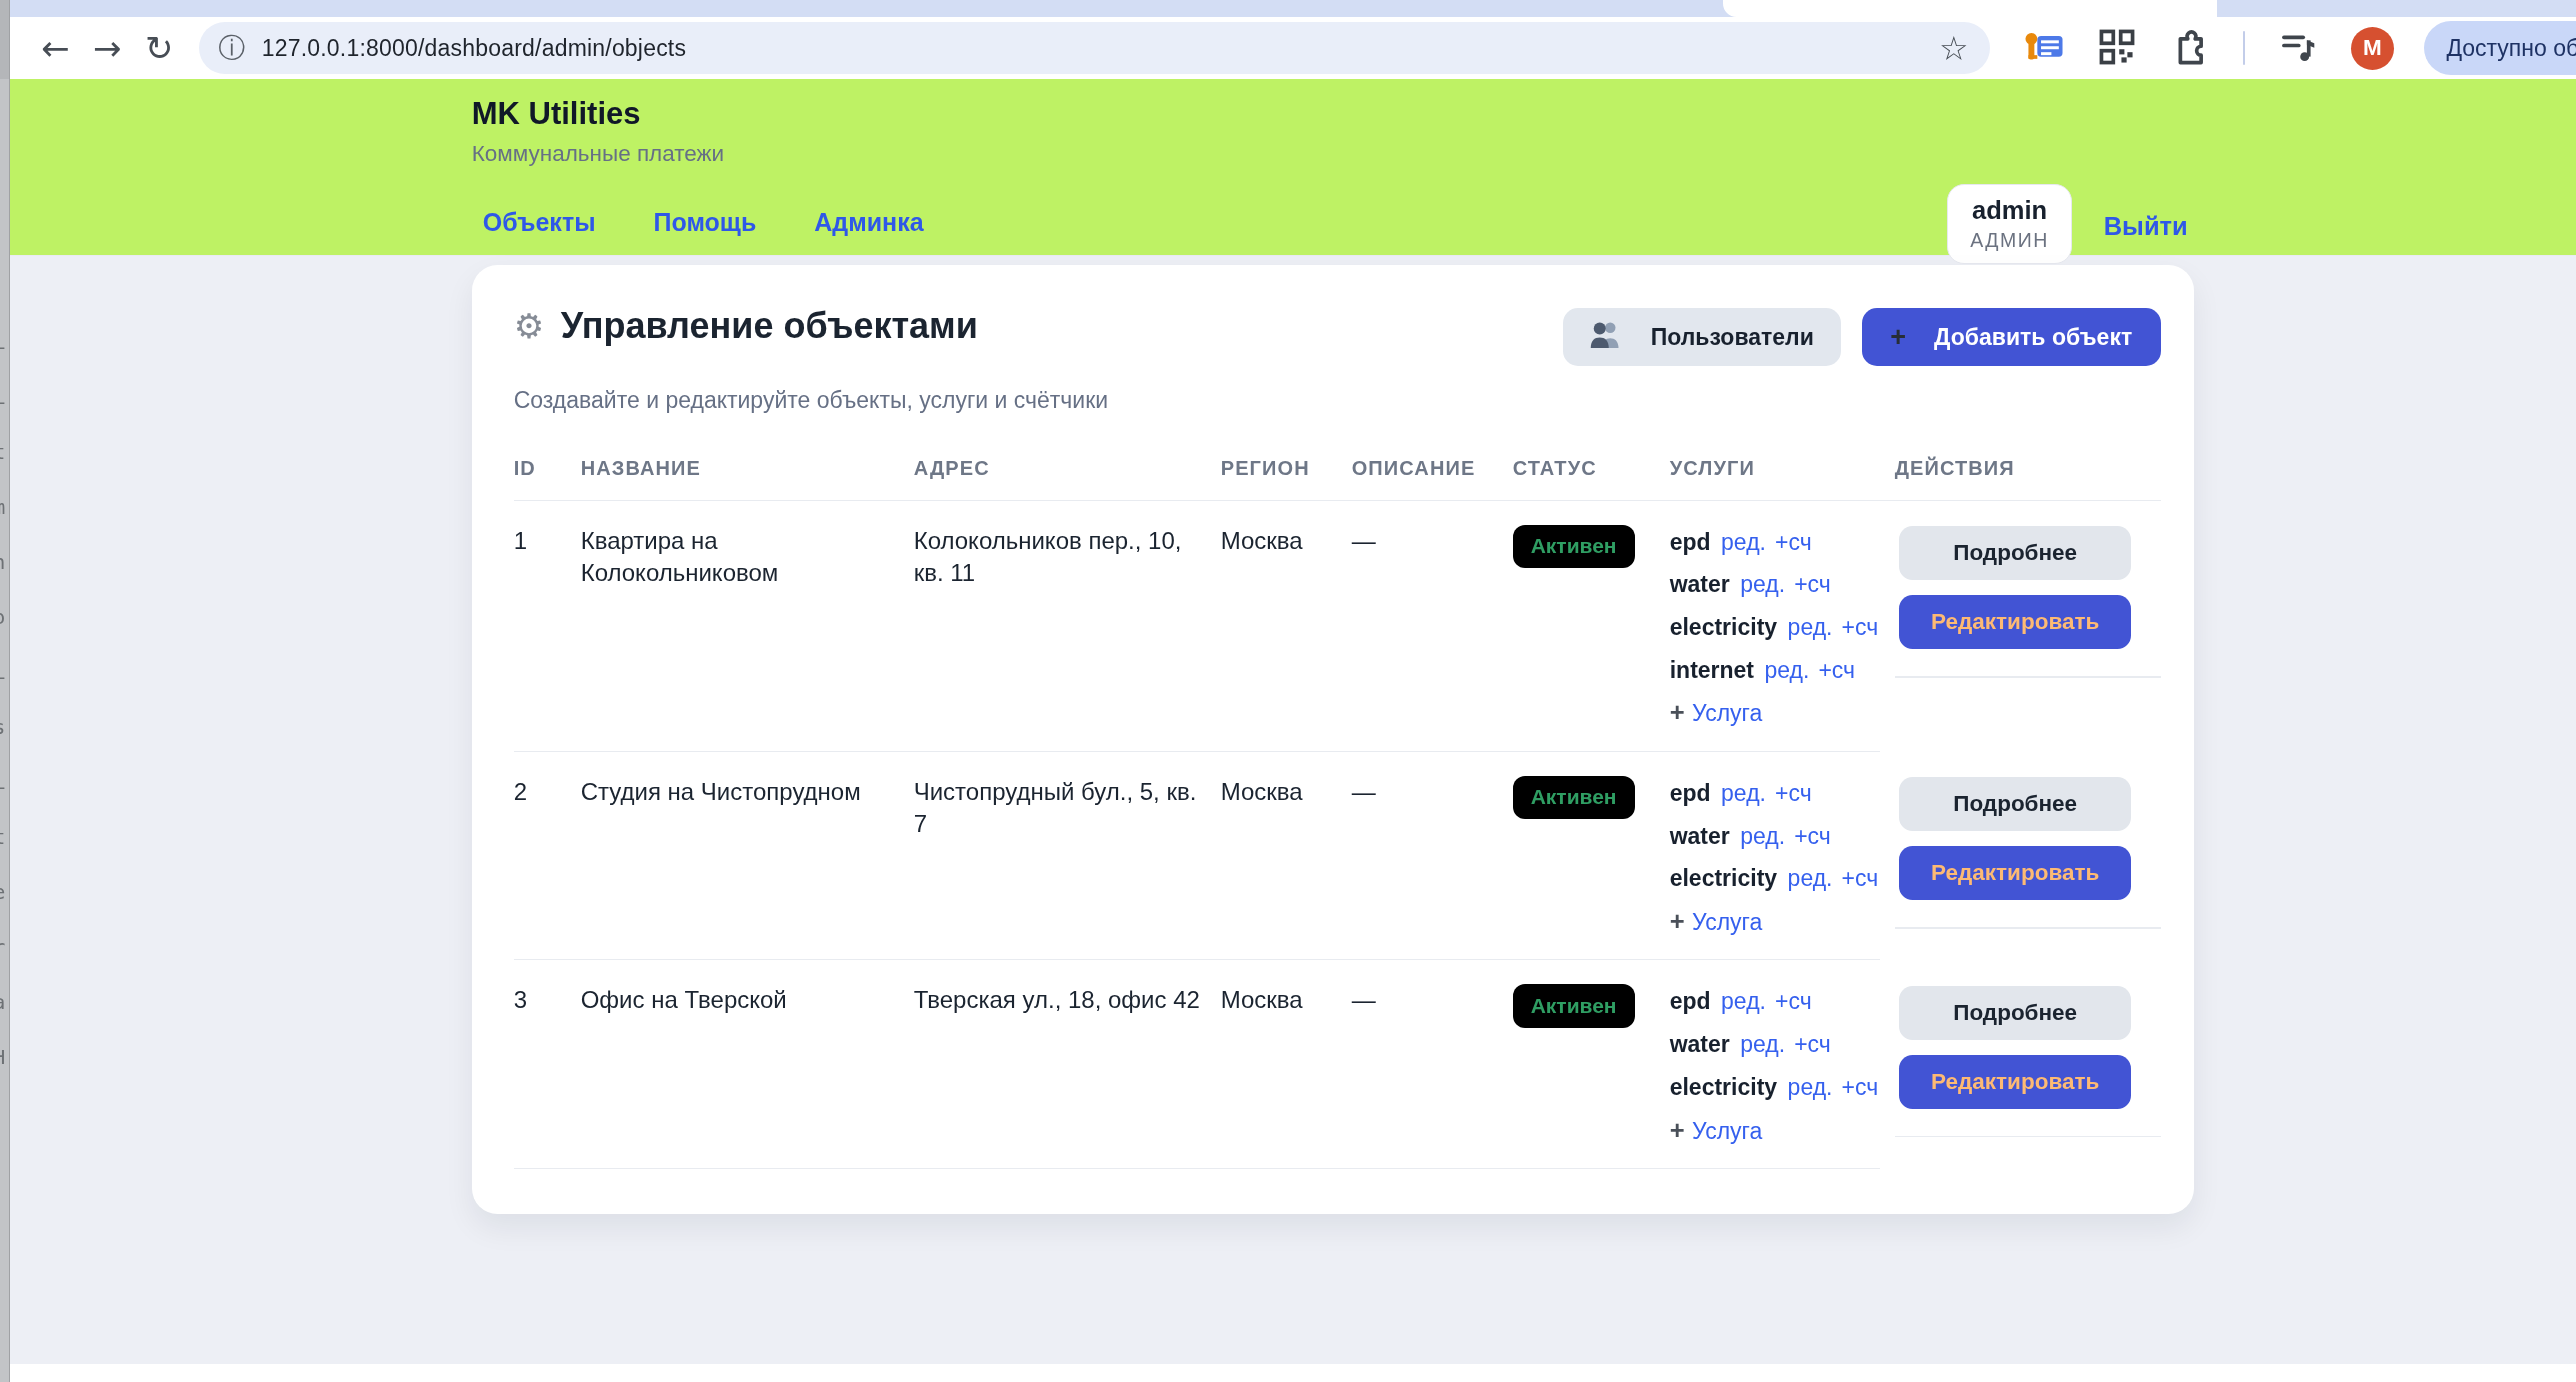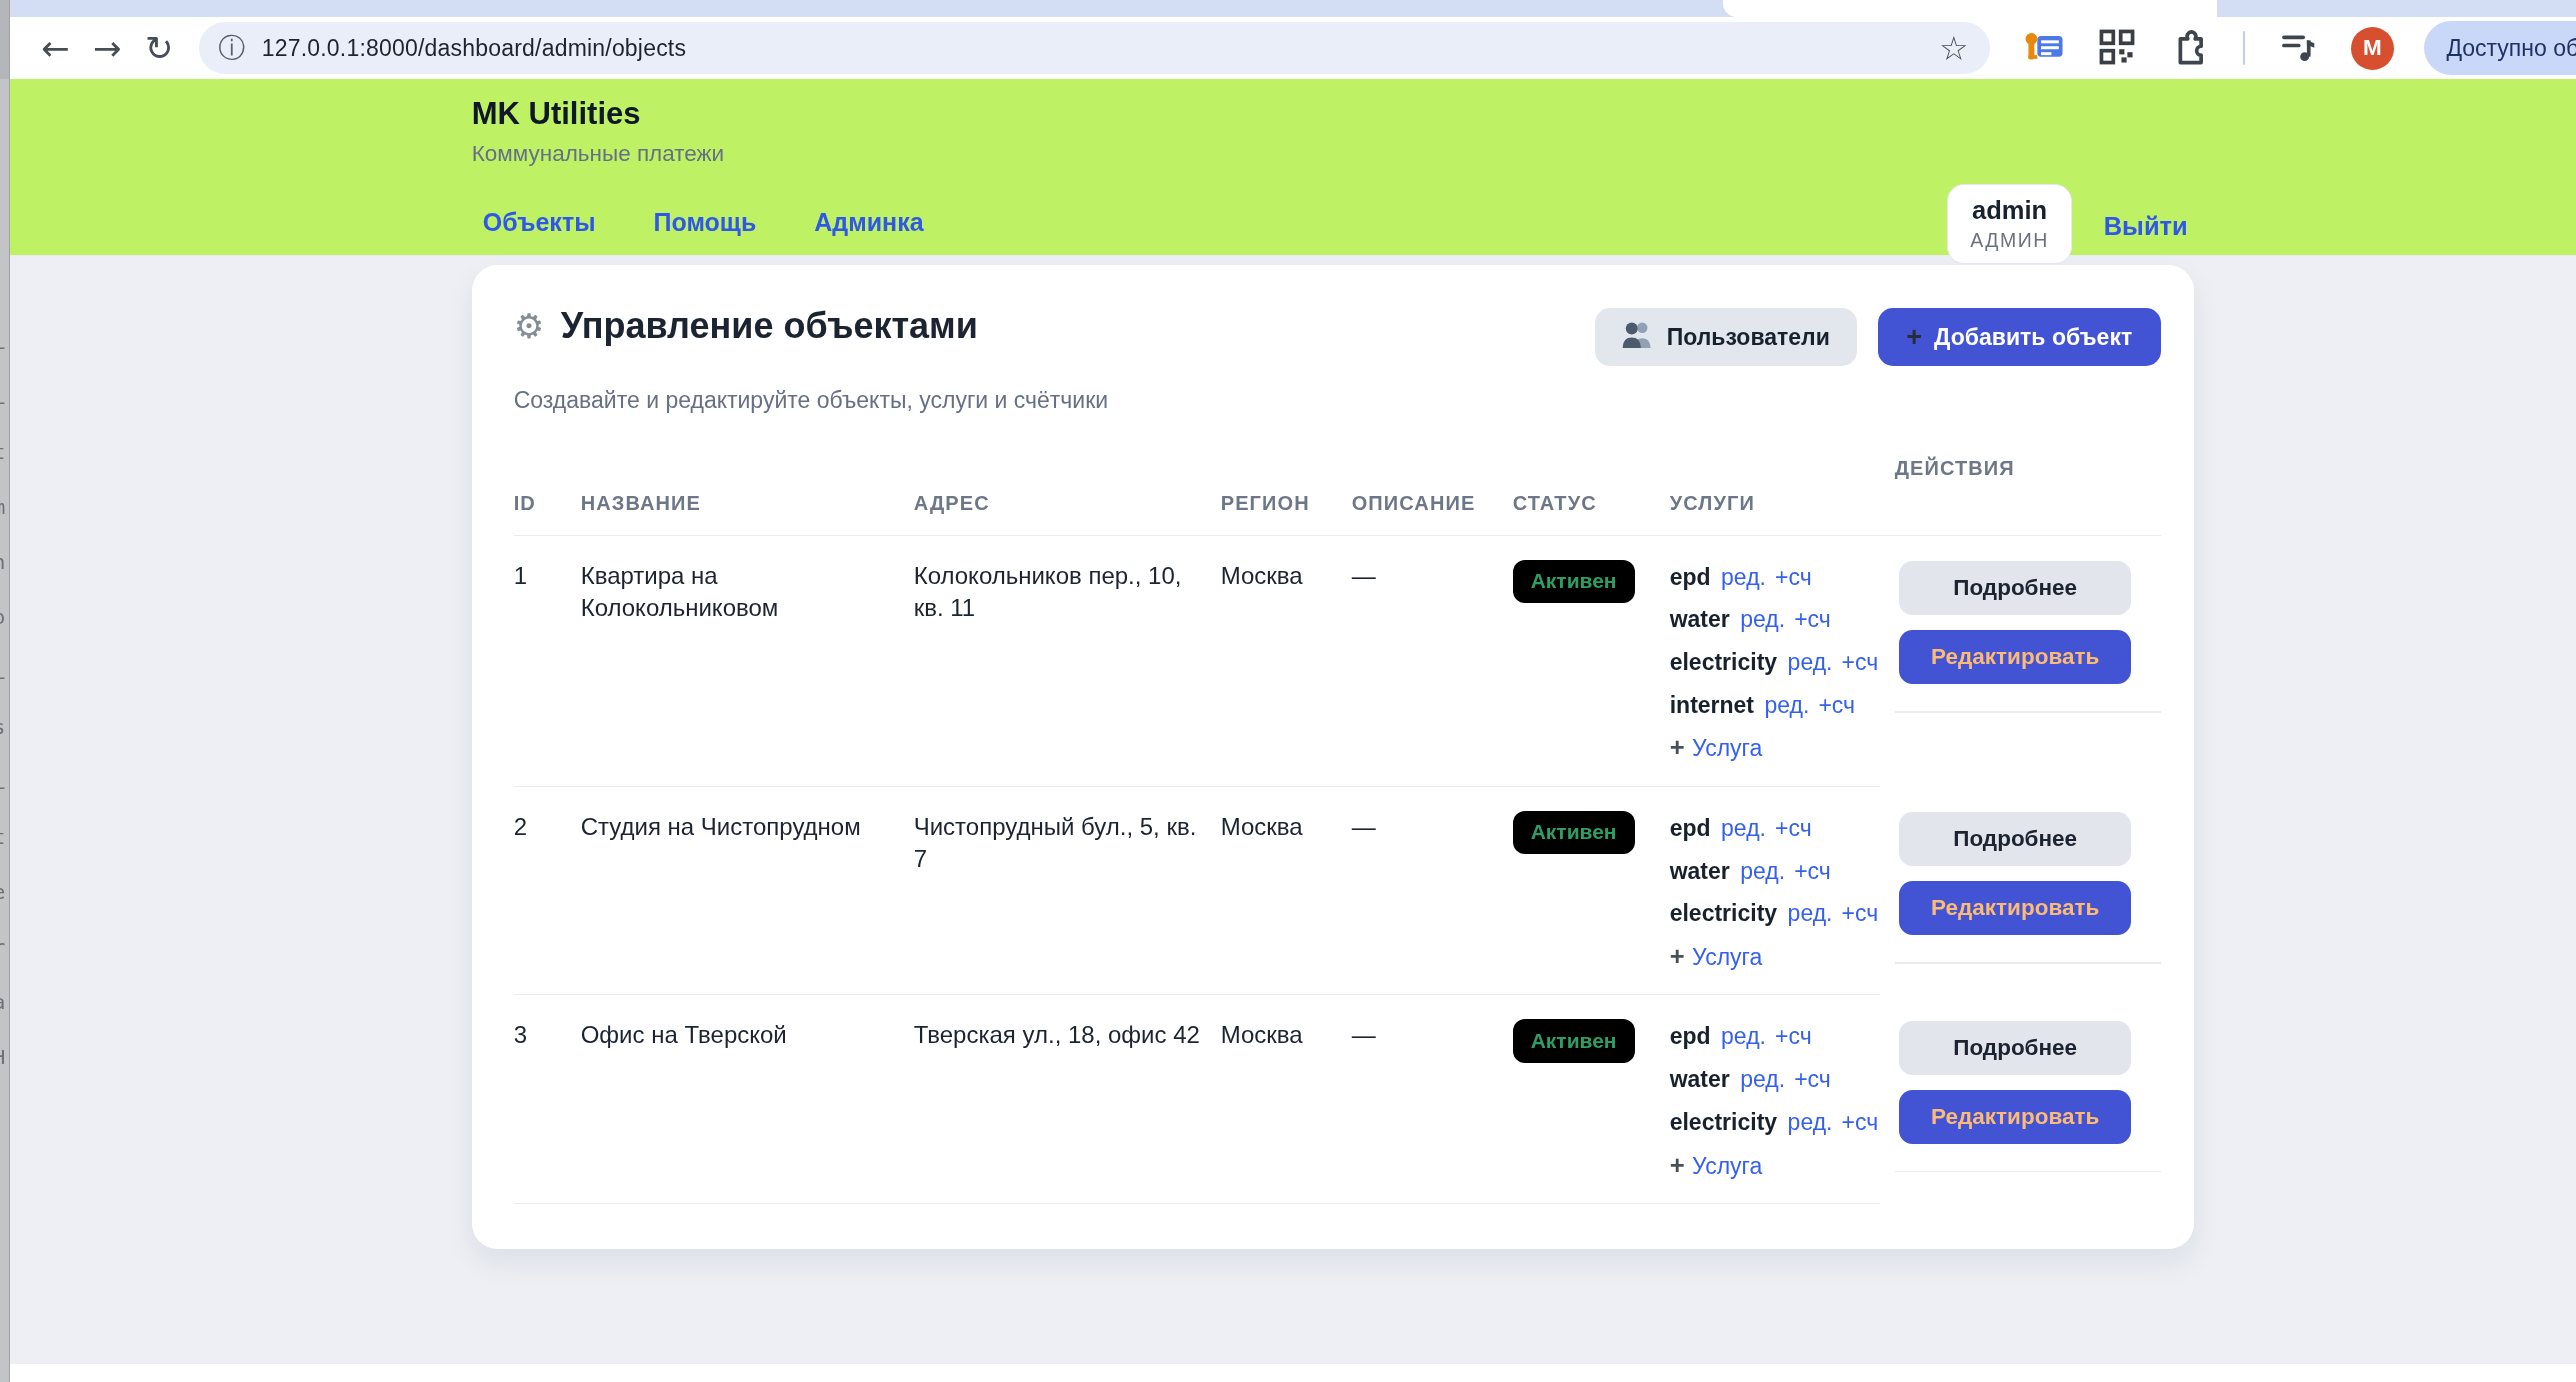--- a/index.html
+++ b/index.html
@@ -50,30 +50,30 @@
   .logout { position:absolute; left:2094px; top:133px; font-size:25.5px; font-weight:bold; color:#2f58e8; text-decoration:none; }
 
   
   .card { position:absolute; left:462px; top:186px; width:1722px; min-height:936px; background:#ffffff;
           border-radius:25.5px; box-shadow:0 13.5px 30px rgba(16,24,40,.07); padding:40px 33px 45px 42px; }
   .card-head { display:flex; justify-content:space-between; align-items:flex-start; }
   .page-title { font-size:36px; font-weight:800; color:#1b2430; display:flex; align-items:center; gap:16.5px; }
   .gear { font-family:"DejaVu Sans", sans-serif; font-size:34px; color:#868c96; font-weight:normal; }
   .head-buttons { display:flex; gap:21px; margin-top:3px; }
   .btn { border:none; border-radius:15px; font-family:"Liberation Sans", sans-serif; cursor:pointer;
-         display:flex; align-items:center; justify-content:center; gap:12px; }
+         display:flex; align-items:center; justify-content:center; gap:28px; }
   .btn-users { background:#e2e7ee; color:#18212e; font-size:23px; font-weight:bold; padding:0 27px; height:58px; }
   .btn-add { background:#4254d4; color:#ffffff; font-size:23px; font-weight:bold; padding:0 28.5px; height:58px; }
   .btn-add .plus { color:#272d37; font-size:27px; font-weight:bold; }
   .subtitle { margin-top:21px; font-size:23px; color:#667085; }
 
   
   .tbl { margin-top:43px; }
   .head-row { display:flex; border-bottom:1.5px solid #e8ebf0; padding-bottom:19.5px; }
-  .head-main { display:grid; grid-template-columns:67px 333px 307px 131px 161px 157px 210px;margin-top:35px; }
+  .head-main { display:grid; grid-template-columns:67px 333px 307px 131px 161px 157px 210px; }
   .th { font-size:20px; font-weight:bold; color:#6e7787; letter-spacing:1.1px; padding-right:15px; }
   .th-actions { width:266px; margin-left:15px; font-size:20px; font-weight:bold; color:#6e7787; letter-spacing:1.1px; }
   .row { display:flex; }
   .row-main { display:grid; grid-template-columns:67px 333px 307px 131px 161px 157px 210px;
               border-bottom:1.5px solid #e8ebf0; padding:24px 0 21px; align-items:start; }
   .td { font-size:24px; color:#1b2430; padding-right:16.5px; line-height:1.35; }
   .badge { display:inline-block; background:#000000; color:#2f9e63; font-size:21px; font-weight:bold;
            border-radius:12px; padding:7.5px 18px; }
   .svc-line { margin-bottom:9px; line-height:1.38; }
   .svc-name { font-weight:bold; color:#18212e; font-size:23px; margin-right:10.5px; }

